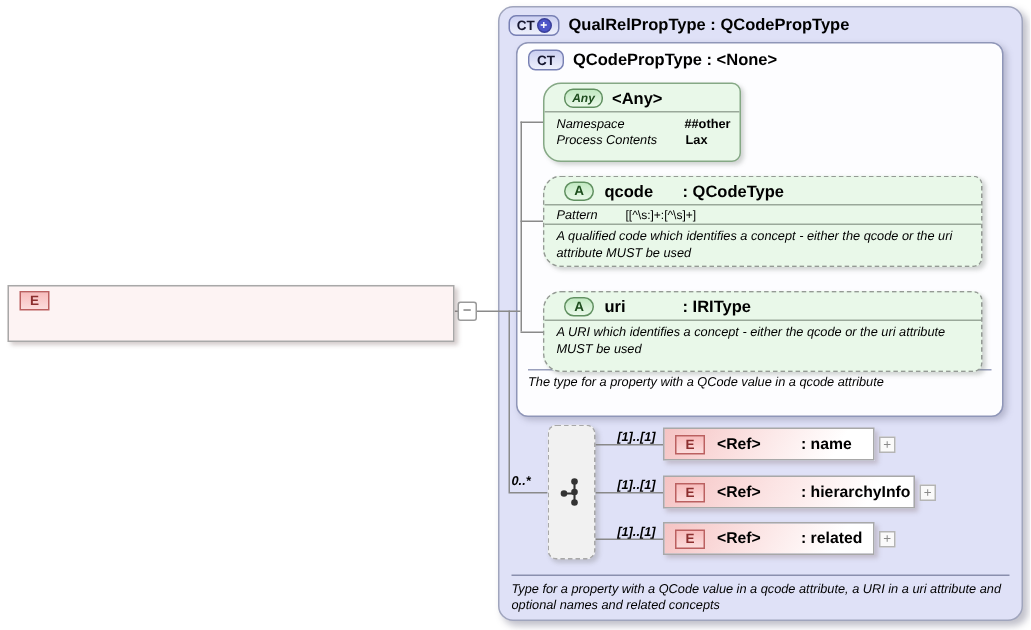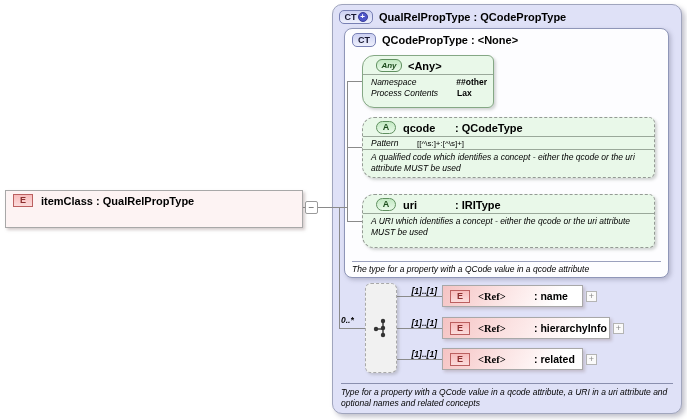--- a/index.html
+++ b/index.html
@@ -13,21 +13,21 @@
     background:#dfe1f7;border:1px solid #a0a5bd;border-radius:10px;
     box-shadow:3px 3px 5px rgba(100,100,125,.40);z-index:0;}
   .outer-header{display:flex;align-items:center;gap:6px;padding:5px 0 0 6px;}
   .hdr-title{font-weight:bold;font-size:11px;white-space:nowrap;}
   .outer-footer{position:absolute;left:8px;right:8px;bottom:4px;border-top:1px solid #8a8fae;
     padding-top:3px;font-style:italic;font-size:8.5px;line-height:1.3;}
   .inner{position:absolute;left:344px;top:28px;width:325px;height:250px;box-sizing:border-box;
     background:#fdfdff;border:1px solid #8f96b8;border-radius:8px;
     box-shadow:2px 2px 4px rgba(100,100,125,.35);z-index:0;}
   .inner-header{display:flex;align-items:center;gap:6px;padding:4px 0 0 7px;}
-  .inner-footer{position:absolute;left:7px;right:7px;bottom:3px;border-top:1px solid #9aa0bd;
+  .inner-footer{position:absolute;left:7px;right:7px;bottom:18px;border-top:1px solid #9aa0bd;
     padding-top:2px;font-style:italic;font-size:8.5px;}
 
   
   .attr{position:absolute;box-sizing:border-box;background:#e9f8e9;z-index:2;
     border:1px solid #85a885;border-radius:12px 6px 6px 12px;
     box-shadow:2px 2px 3px rgba(110,120,110,.30);}
   .attr.dashed{border:1px dashed #949a94;}
   .attr-title{display:flex;align-items:center;padding:3px 0 2px 13px;font-weight:bold;font-size:11px;}
   .attr-title .a-icon{margin-right:7px;}
   .attr-name{width:52px;}
@@ -46,21 +46,21 @@
     box-shadow:2px 2px 3px rgba(130,105,105,.35);}
   .elem-title{display:flex;align-items:center;gap:8px;padding:3px 0 2px 7px;
     font-weight:bold;font-size:11px;}
   .elem-desc{border-top:1px solid #b0a6a6;margin-top:1px;padding:2px 4px 0 7px;
     font-style:italic;font-size:8.3px;letter-spacing:-0.1px;white-space:nowrap;}
 
   .ref{position:absolute;height:22px;box-sizing:border-box;display:flex;align-items:center;
     background:linear-gradient(120deg,#f5c3c3,#fbe2e2 40%,#ffffff 82%);
     border:1px solid #a8a8a8;z-index:2;box-shadow:2px 2px 3px rgba(130,105,105,.30);}
   .ref .e-icon{margin-left:7px;}
-  .ref-label{font-weight:bold;font-size:10.5px;width:56px;margin-left:8px;font-family:Liberation Serif, serif;}
+  .ref-label{font-weight:bold;font-size:10.5px;width:56px;margin-left:8px;}
   .ref-name{font-weight:bold;font-size:10.5px;white-space:nowrap;}
 
   
   .comp{position:absolute;left:365px;top:283px;width:32px;height:90px;box-sizing:border-box;
     background:#f1f1f1;border:1px dashed #a8a8a8;border-radius:6px;z-index:2;
     display:flex;align-items:center;justify-content:center;
     box-shadow:2px 2px 3px rgba(120,120,120,.30);}
 
   
   .e-icon{flex:0 0 auto;width:20px;height:13px;box-sizing:border-box;
@@ -127,21 +127,20 @@
   <div class="hline" style="left:339px;top:328px;width:26px;"></div>
   <div class="hline" style="left:397px;top:296px;width:45px;"></div>
   <div class="hline" style="left:397px;top:328px;width:45px;"></div>
   <div class="hline" style="left:397px;top:359px;width:45px;"></div>
 
   <div class="elem">
     <div class="elem-title">
       <span class="e-icon">
         <span>E</span>
       </span>
-      <span>itemClass : QualRelPropType</span>
     </div>
   </div>
 
   <div class="toggle-minus">
     <span>−</span>
   </div>
 
   <div class="attr" style="left:362px;top:55px;width:132px;height:53px;">
     <div class="attr-title">
       <span class="any-icon" style="margin-right:6px;">

